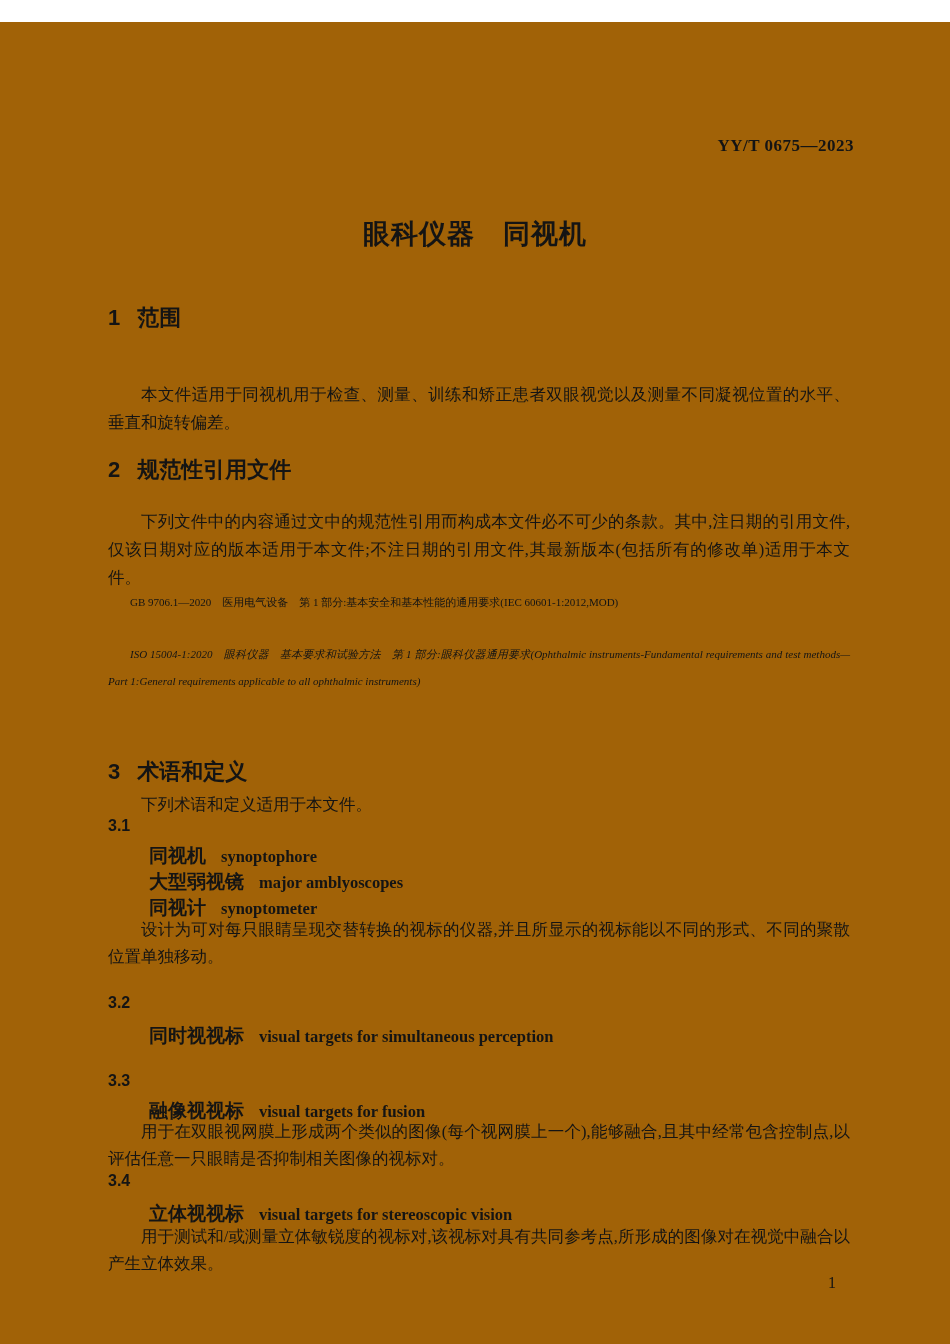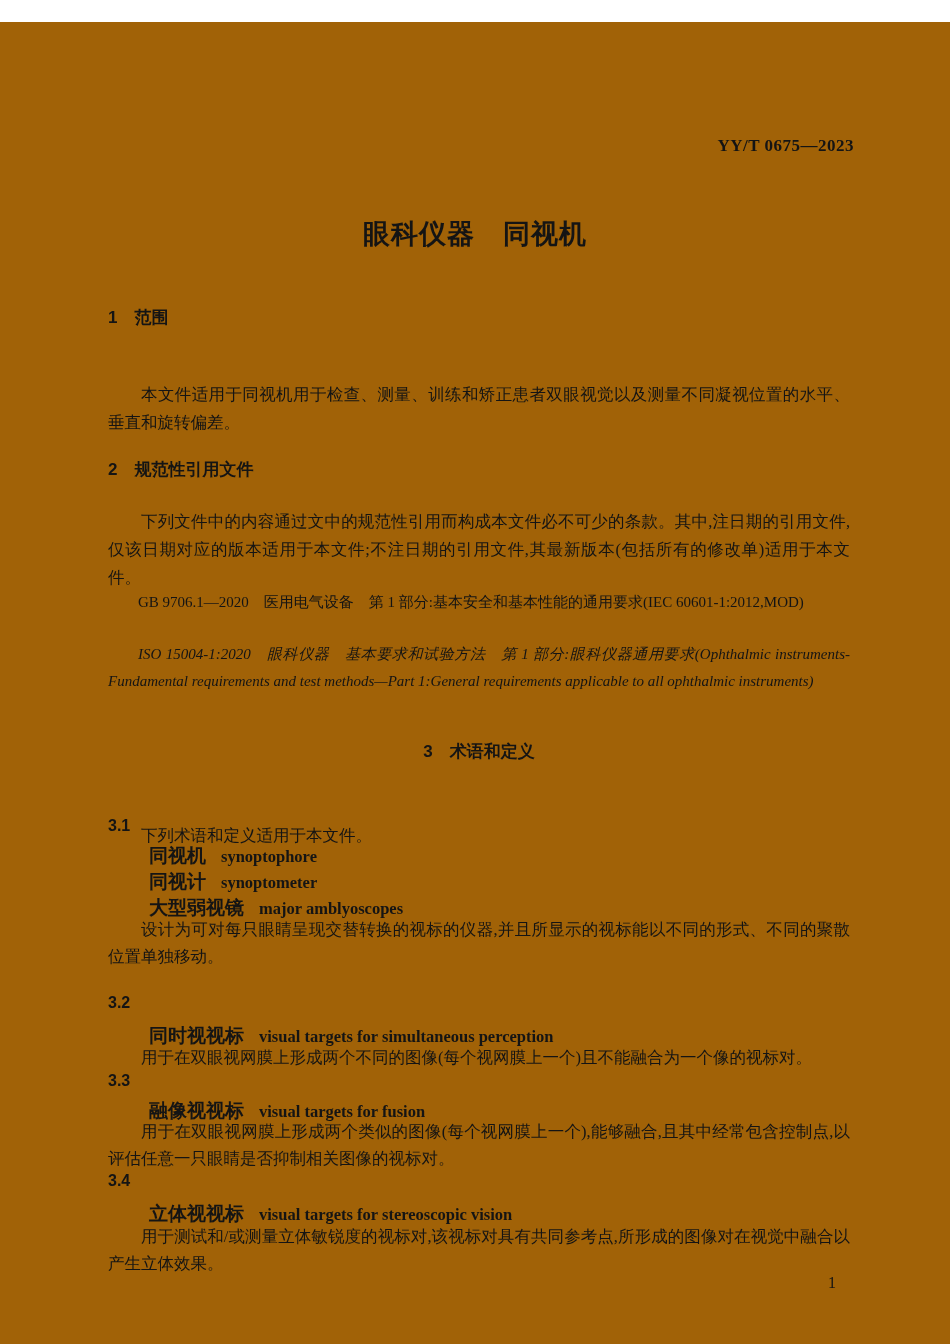--- a/index.html
+++ b/index.html
@@ -19,44 +19,44 @@
     letter-spacing:0.5px;
   }
   .doc-title{
     top:194px;left:0;width:950px;text-align:center;
     font-family:"Liberation Sans",sans-serif;
     font-weight:bold;font-size:27px;line-height:36px;
     letter-spacing:1px;
   }
   .sec-heading{
     font-family:"Liberation Sans",sans-serif;
-    font-weight:bold;font-size:17px;line-height:22px;
+    font-weight:bold;font-size:22px;line-height:22px;
   }
   .sec-heading .sec-num{margin-right:17px;}
   .h1{top:285px;}
   .h2{top:437px;}
-  .h3{top:719px;text-align:center;}
+  .h3{top:739px;}
 
   .body-p{
     font-family:"Liberation Serif",serif;
     font-size:16.5px;line-height:28px;
     text-align:justify;text-indent:2em;
     margin:0;
   }
   .p-s1a{top:331px;}
   .p-s1b{top:359px;}
   .p-s2intro{top:486px;}
   .ref-p{
     font-family:"Liberation Serif",serif;
-    font-size:15px;line-height:27px;
+    font-size:11px;line-height:27px;
     text-align:justify;text-indent:2em;margin:0;
   }
   .p-ref1{top:567px;}
   .p-ref2{top:619px;font-style:italic;}
-  .p-s3intro{top:800px;text-align:left;}
+  .p-s3intro{top:769px;text-align:left;}
 
   .clause-num{
     font-family:"Liberation Sans",sans-serif;
     font-weight:bold;font-size:16px;line-height:22px;margin:0;
   }
   .cn-31{top:793px;}
   .cn-32{top:970px;}
   .cn-33{top:1048px;}
   .cn-34{top:1148px;}
 
@@ -126,33 +126,32 @@
     <span class="sec-num">3</span><span>术语和定义</span>
   </div>
   <p class="abs body-p p-s3intro">下列术语和定义适用于本文件。</p>
 
   <p class="abs clause-num cn-31">3.1</p>
   <div class="abs term-block">
     <p class="term-line">
       <span class="term-zh">同视机</span><span class="term-en">synoptophore</span>
     </p>
     <p class="term-line">
-      <span class="term-zh">同视计</span><span class="term-en">synoptometer</span>
+      <span class="term-zh">大型弱视镜</span><span class="term-en">major amblyoscopes</span>
     </p>
     <p class="term-line">
-      <span class="term-zh">大型弱视镜</span><span class="term-en">major amblyoscopes</span>
+      <span class="term-zh">同视计</span><span class="term-en">synoptometer</span>
     </p>
   </div>
   <p class="abs def-p def-31">设计为可对每只眼睛呈现交替转换的视标的仪器,并且所显示的视标能以不同的形式、不同的聚散位置单独移动。</p>
 
   <p class="abs clause-num cn-32">3.2</p>
   <p class="abs term-line term-32" style="left:108px;position:absolute;width:742px;">
     <span class="term-zh">同时视视标</span><span class="term-en">visual targets for simultaneous perception</span>
   </p>
-  <p class="abs def-p def-32">用于在双眼视网膜上形成两个不同的图像(每个视网膜上一个)且不能融合为一个像的视标对。</p>
 
   <p class="abs clause-num cn-33">3.3</p>
   <p class="abs term-line term-33" style="left:108px;position:absolute;width:742px;">
     <span class="term-zh">融像视视标</span><span class="term-en">visual targets for fusion</span>
   </p>
   <p class="abs def-p def-33">用于在双眼视网膜上形成两个类似的图像(每个视网膜上一个),能够融合,且其中经常包含控制点,以评估任意一只眼睛是否抑制相关图像的视标对。</p>
 
   <p class="abs clause-num cn-34">3.4</p>
   <p class="abs term-line term-34" style="left:108px;position:absolute;width:742px;">
     <span class="term-zh">立体视视标</span><span class="term-en">visual targets for stereoscopic vision</span>

